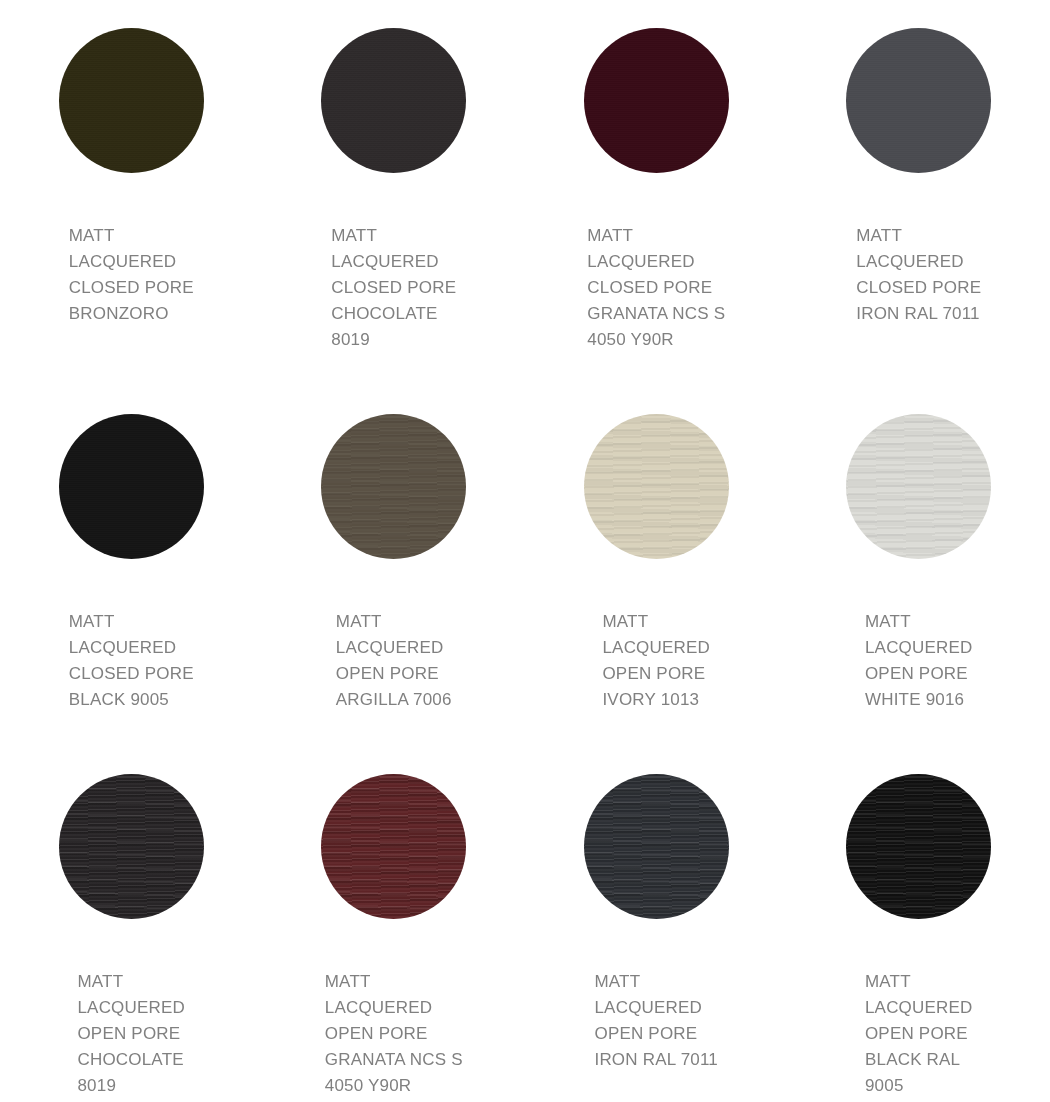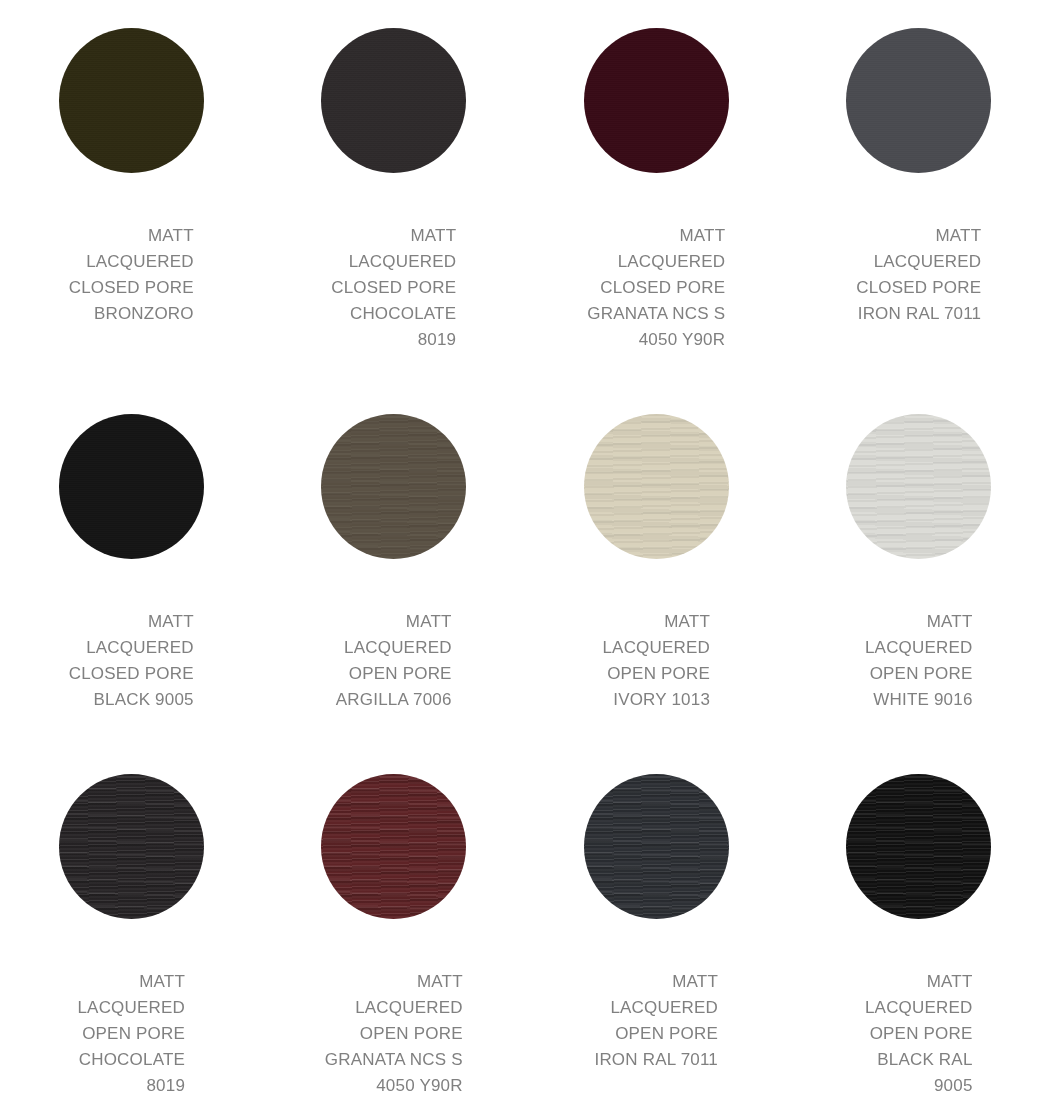--- a/index.html
+++ b/index.html
@@ -67,21 +67,21 @@
         rgba(255,255,255,0.055) 8px,
         rgba(0,0,0,0.07) 8px,
         rgba(0,0,0,0.07) 13px);
     pointer-events: none;
   }
   .swatch-disc.open.light::after {
     opacity: 0.45;
   }
   .swatch-caption {
     margin-top: 50px;
-    text-align: right;
+    text-align: left;
     color: #808080;
     font-size: 17px;
     line-height: 26px;
     letter-spacing: 0.2px;
     max-width: 200px;
     white-space: pre-line;
   }
 </style>
 </head>
 <body style="background: rgb(255, 255, 255);">

